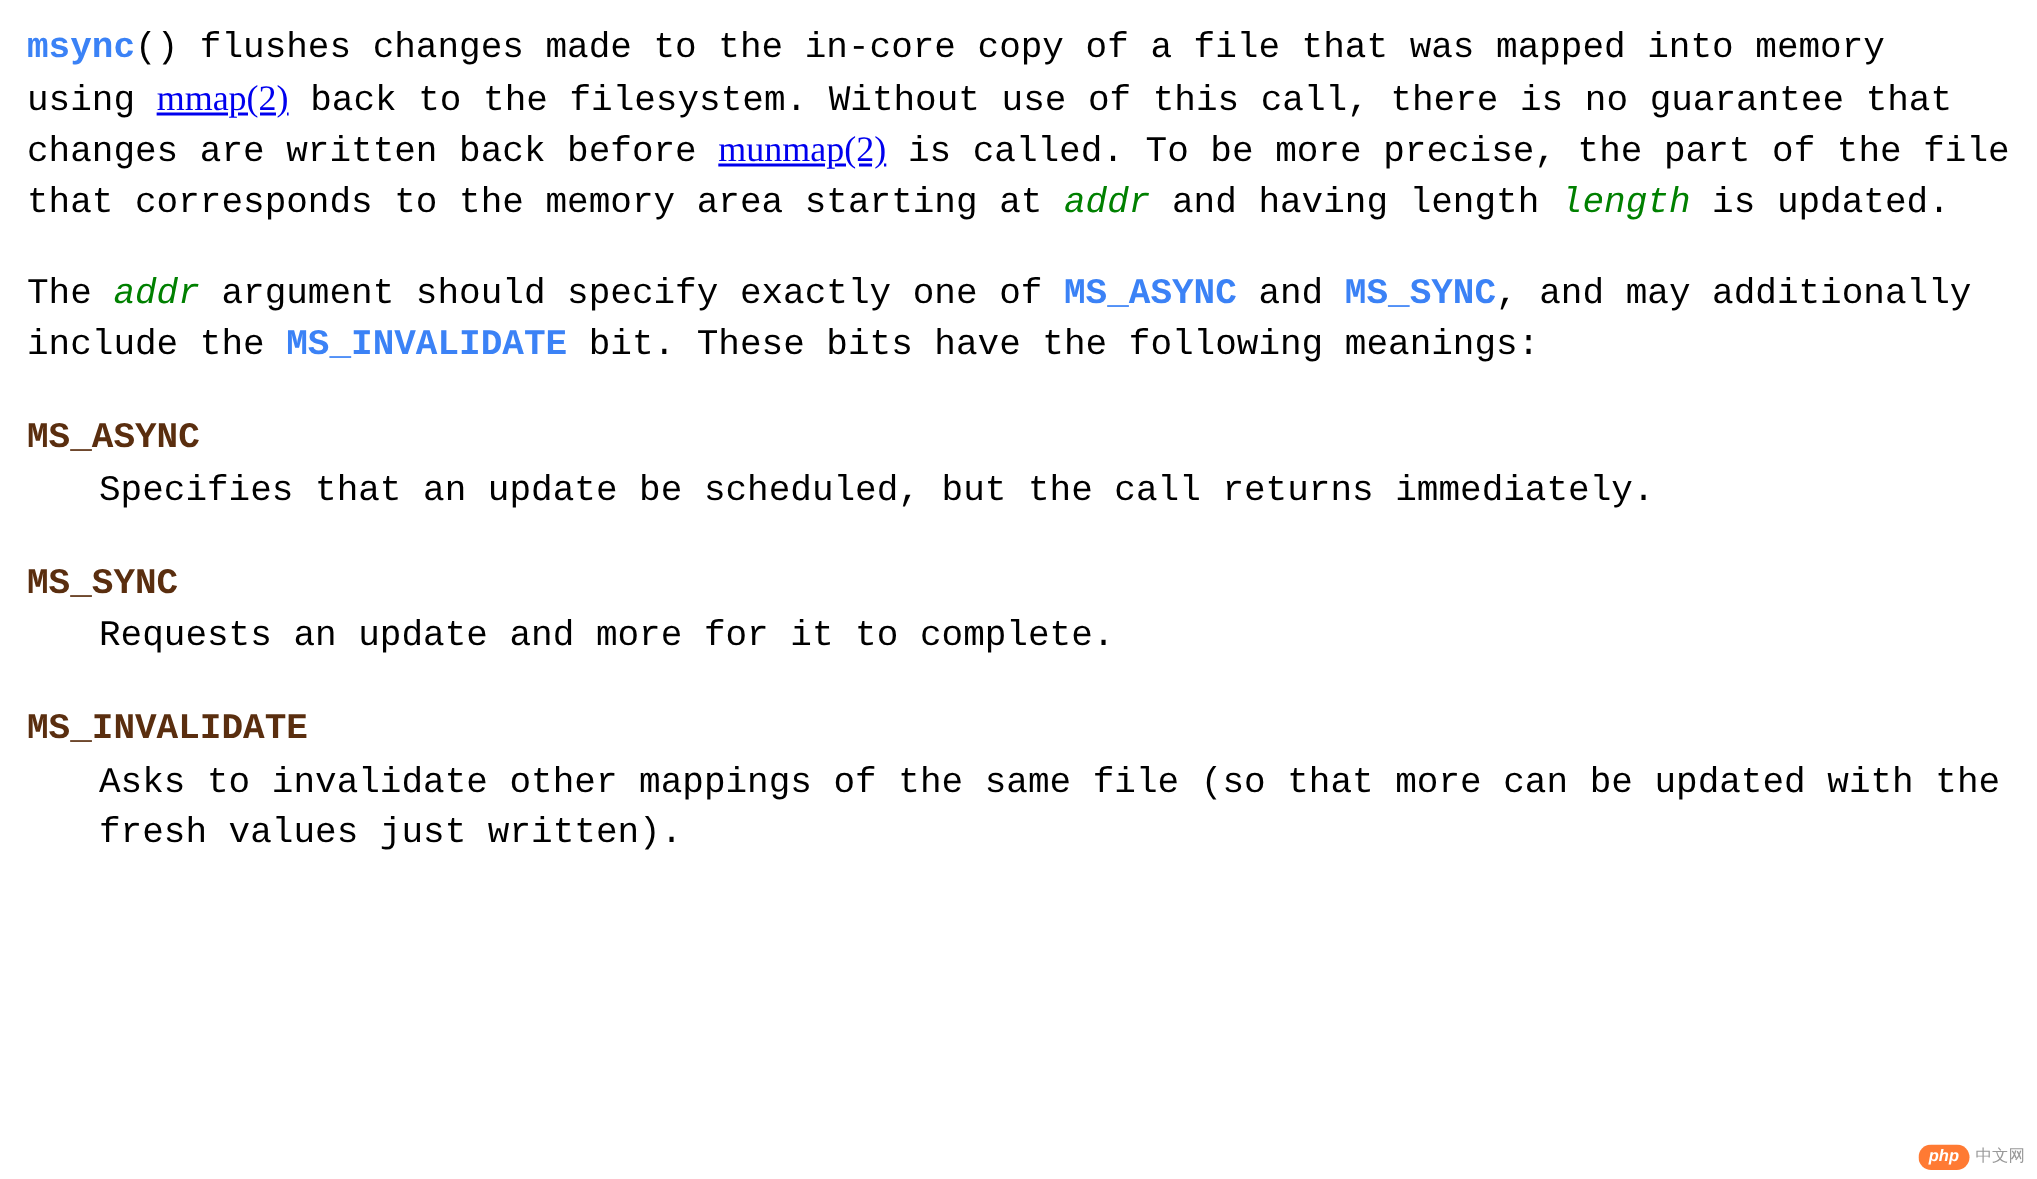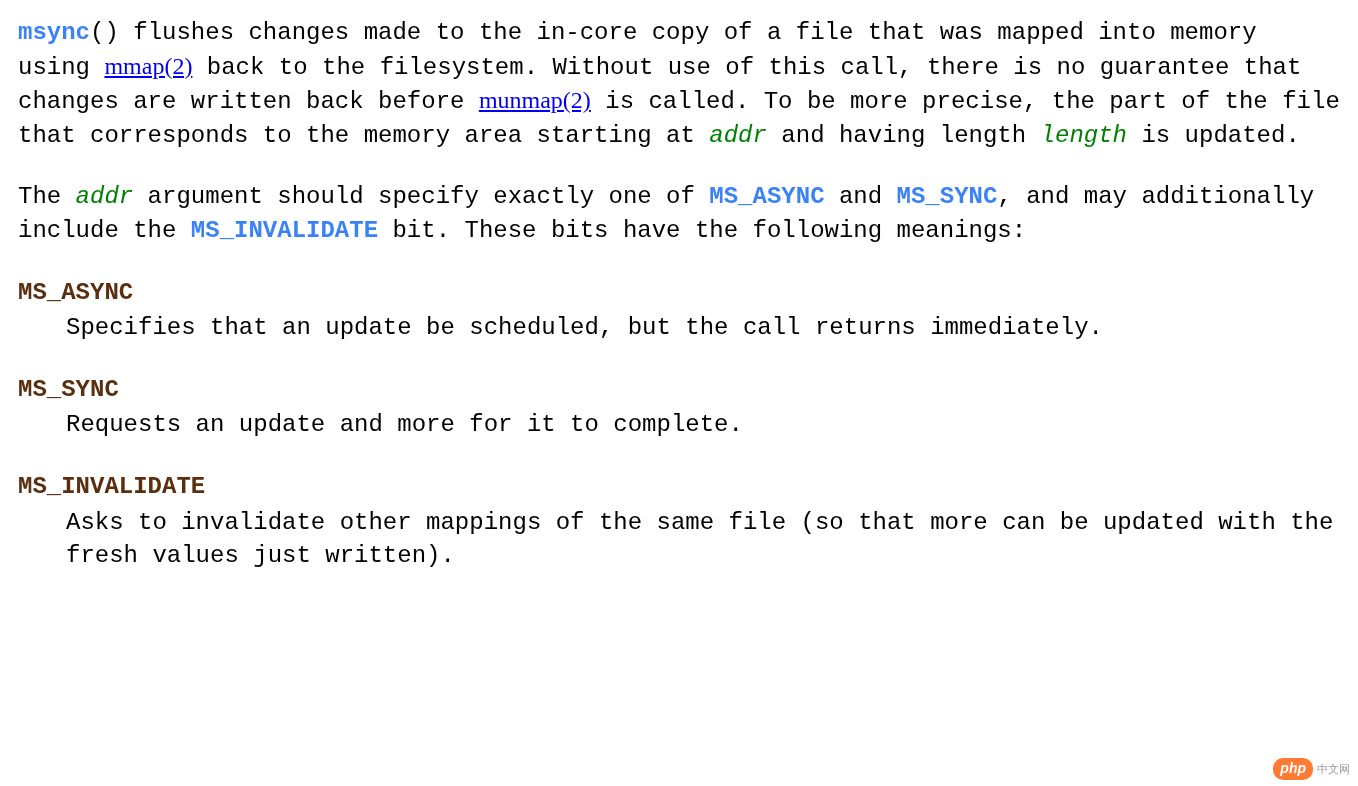--- a/index.html
+++ b/index.html
@@ -53,21 +53,21 @@
     align-items: center;
     gap: 4px;
   }
   .watermark .badge {
     background: #ff7a33;
     color: #fff;
     border-radius: 10px;
     padding: 1px 7px;
     font-weight: bold;
     font-style: italic;
-    font-size: 14px;
+    font-size: 11px;
   }
 </style>
 </head>
 <body>
 
 <p>
   <span class="bold-term">msync</span><span>() flushes changes made to the in-core copy of a file that was mapped into memory using </span><a href="#" class="link">mmap(2)</a><span> back to the filesystem.  Without use of this call, there is no guarantee that changes are written back before </span><a href="#" class="link">munmap(2)</a><span> is called.  To be more precise, the part of the file that corresponds to the memory area starting at </span><span class="param">addr</span><span> and having length </span><span class="param">length</span><span> is updated.</span>
 </p>
 
 <div class="para-gap"></div>

